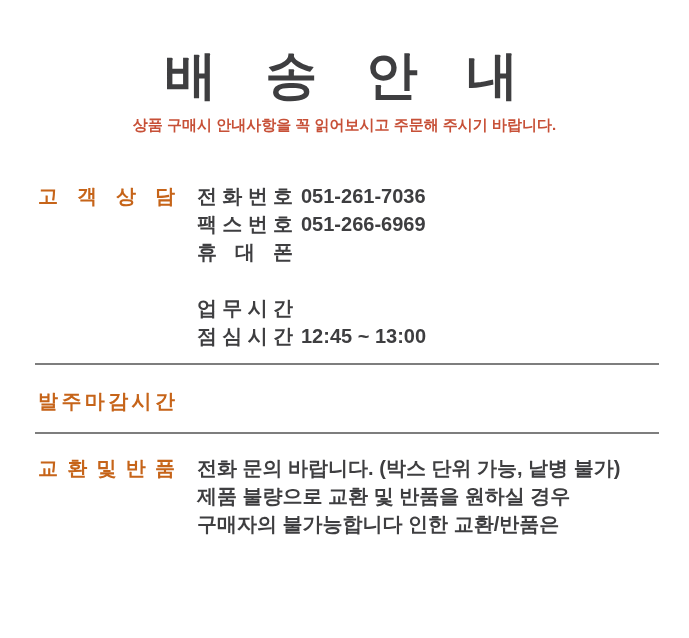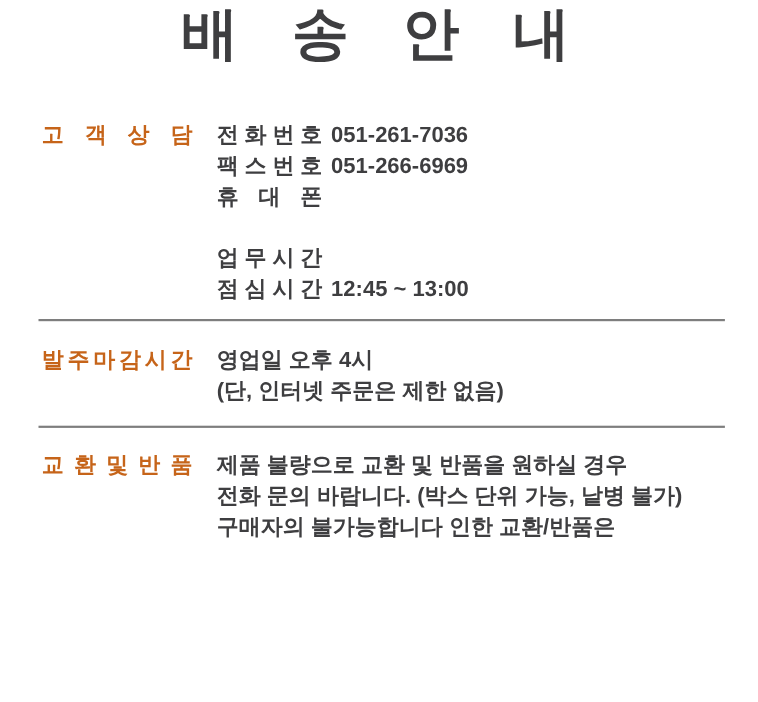--- a/index.html
+++ b/index.html
@@ -16,20 +16,21 @@
     overflow: hidden;
   }
   .title {
     text-align: center;
     font-size: 52px;
     line-height: 62px;
     letter-spacing: 6px;
     word-spacing: 22px;
     color: var(--text, #3e3e40);
     white-space: nowrap;
+    margin-top: 44px;
   }
   .subtitle {
     margin-top: 9px;
     text-align: center;
     font-size: 15px;
     line-height: 20px;
     color: var(--subtitle, #c75037);
   }
   .section { display: flex; align-items: flex-start; padding-left: 38px; }
   .sec-1 { margin-top: 47px; }
@@ -52,20 +53,21 @@
   .divider-1 { margin: 13px 30px 0 35px; }
   .divider-2 { margin: 17px 30px 0 35px; }
   .line { white-space: nowrap; }
 </style>
 </head>
 <body>
 
 <div class="doc" style="--bg: #ffffff; --text: #3e3e40; --accent: #c66419; --subtitle: #c75037; --divider: #7e7e7e;">
 
   <h1 class="title">배 송 안 내</h1>
+  <p class="subtitle">상품 구매시 안내사항을 꼭 읽어보시고 주문해 주시기 바랍니다.</p>
 
   <div class="section sec-1">
     <div class="section-label jspread">
         <span>고</span>
         <span>객</span>
         <span>상</span>
         <span>담</span>
       </div>
     <div class="section-body">
       <div class="row">
@@ -118,36 +120,32 @@
 
   <div class="section sec-2">
     <div class="section-label jspread">
         <span>발</span>
         <span>주</span>
         <span>마</span>
         <span>감</span>
         <span>시</span>
         <span>간</span>
       </div>
-    <div class="section-body">
-      <div class="line">영업일 오후 4시</div>
-      <div class="line">(단, 인터넷 주문은 제한 없음)</div>
-    </div>
   </div>
 
   <hr class="divider divider-2">
 
   <div class="section sec-3">
     <div class="section-label jspread">
         <span>교</span>
         <span>환</span>
         <span>및</span>
         <span>반</span>
         <span>품</span>
       </div>
     <div class="section-body">
+      <div class="line">전화 문의 바랍니다. (박스 단위 가능, 낱병 불가)</div>
       <div class="line">제품 불량으로 교환 및 반품을 원하실 경우</div>
-      <div class="line">전화 문의 바랍니다. (박스 단위 가능, 낱병 불가)</div>
       <div class="line">구매자의 불가능합니다 인한 교환/반품은</div>
     </div>
   </div>
 
 </div>
 
 </body></html>

